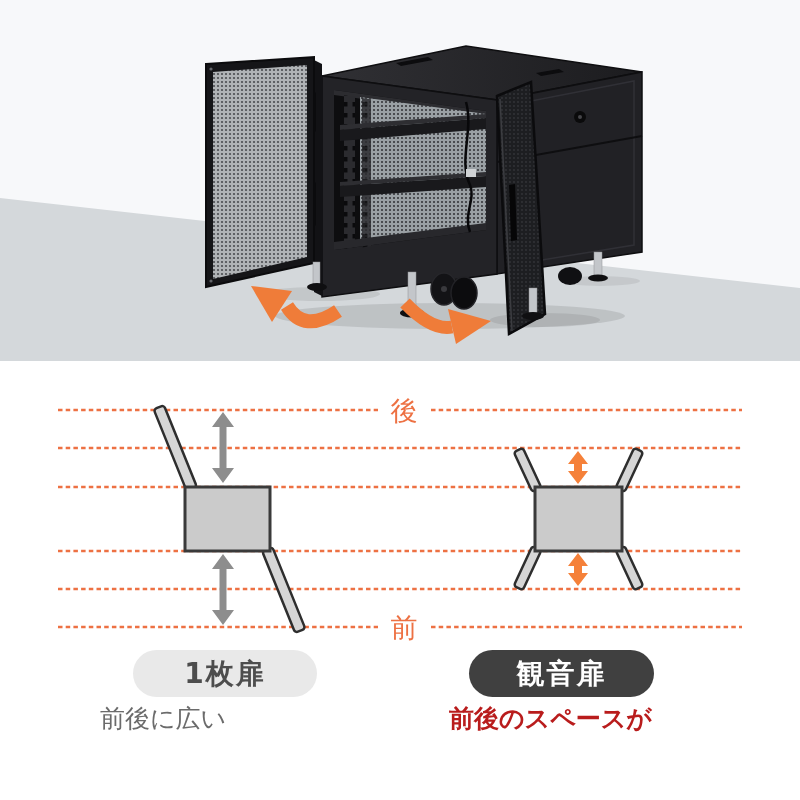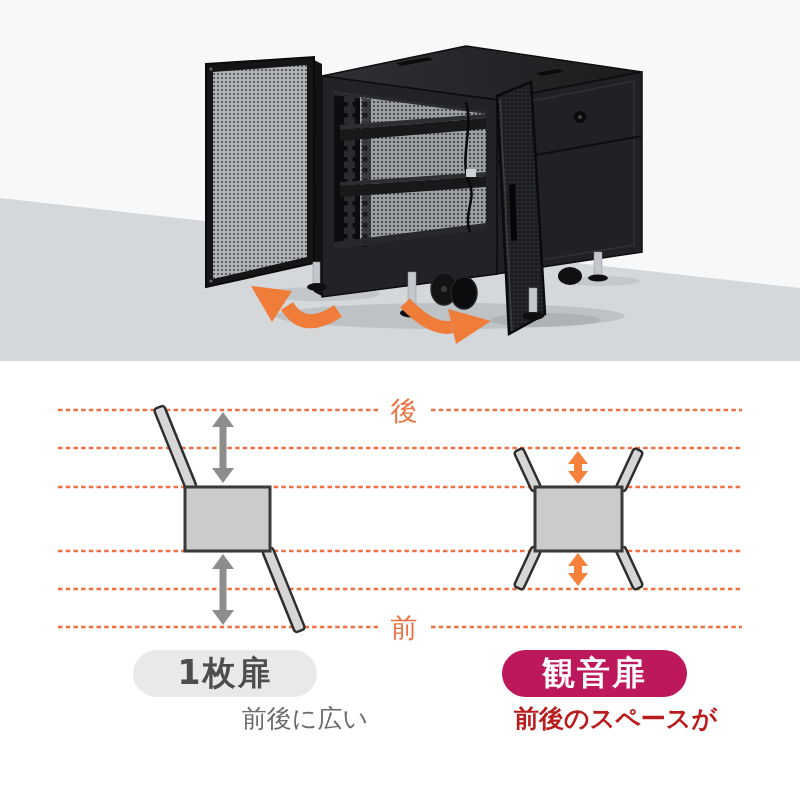--- a/index.html
+++ b/index.html
@@ -2,24 +2,24 @@
 <html><head>
 <meta charset="utf-8">
 <style>
   html,body{margin:0;padding:0;background:#ffffff;}
   #stage{position:relative;width:800px;height:800px;background:#ffffff;overflow:hidden;
          font-family:"DejaVu Sans","Liberation Sans",sans-serif;}
   .abs{position:absolute;}
   .photo-svg{top:0;left:0;}
   .diagram-svg{top:380px;left:0;}
   .badge{position:absolute;height:47px;border-radius:24px;display:flex;align-items:center;
-         justify-content:center;font-size:33px;font-weight:700;letter-spacing:2px;}
+         justify-content:center;font-size:28px;font-weight:700;letter-spacing:2px;}
   .badge-single{left:133px;top:650px;width:184px;background:#e9e9e9;color:#4d4d4d;}
-  .badge-double{left:502px;top:650px;width:185px;background:#be185d;color:#ffffff;}
-  .caption{position:absolute;top:702px;width:268px;text-align:right;font-size:25px;line-height:33px;}
+  .badge-double{left:469px;top:650px;width:185px;background:#404040;color:#ffffff;}
+  .caption{position:absolute;top:702px;width:268px;text-align:left;font-size:25px;line-height:33px;}
   .caption-single{left:100px;color:#6b6b6b;font-weight:400;}
   .caption-double{left:449px;color:#b91c1c;font-weight:700;}
   .dash{stroke:#ed7143;stroke-width:2.4;stroke-dasharray:4.5 3.2;fill:none;}
   .cab-sq{fill:#cbcbcb;stroke:#3a3a3a;stroke-width:3;}
   .slat{fill:#d6d6d6;stroke:#2e2e2e;stroke-width:2.5;}
   .fb-label{fill:#ed7143;font-size:27px;font-family:"DejaVu Sans","Liberation Sans",sans-serif;}
 </style>
 </head>
 <body>
 <div id="stage">

